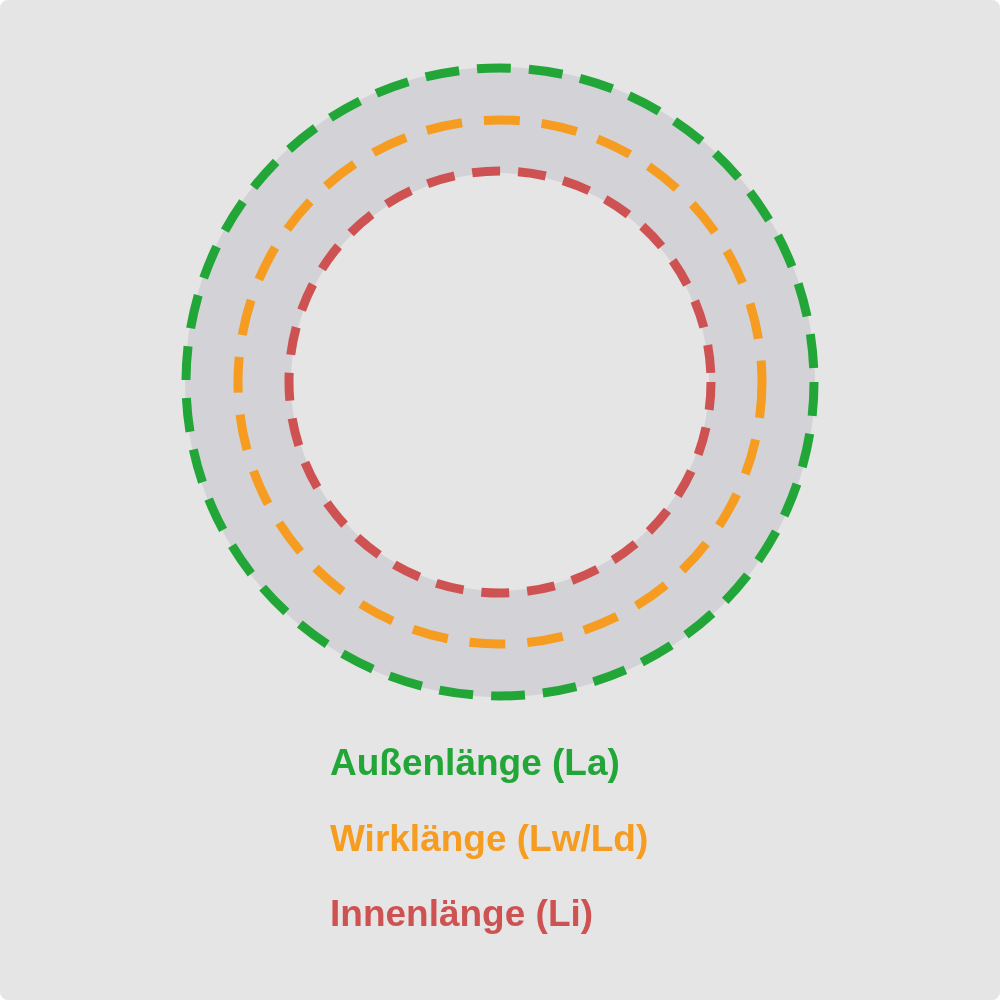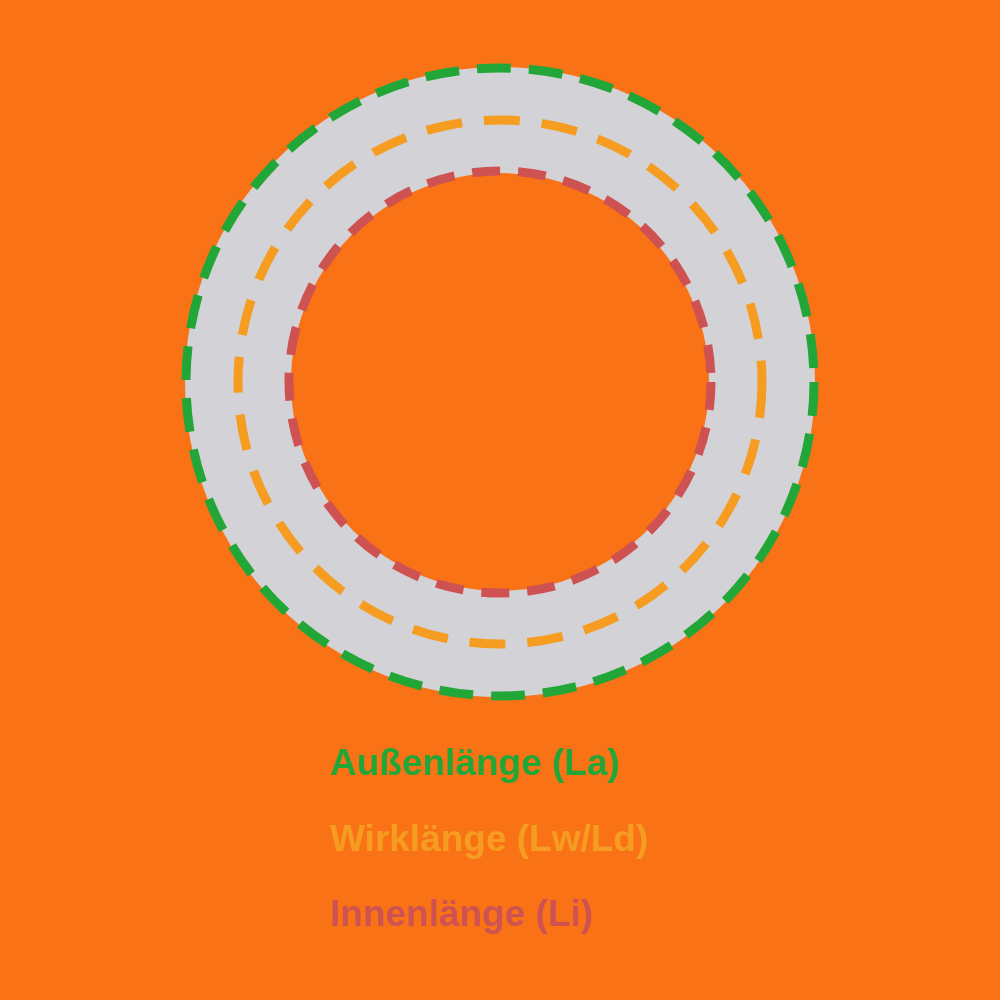--- a/index.html
+++ b/index.html
@@ -8,21 +8,22 @@
     width: 1000px;
     height: 1000px;
     background: #ffffff;
     font-family: "Liberation Sans", sans-serif;
     overflow: hidden;
   }
   .stage {
     position: relative;
     width: 1000px;
     height: 1000px;
-    background: #f97316;
+    background: #e5e5e5;
+    border-radius: 8px;
   }
   svg.diagram {
     display: block;
     width: 1000px;
     height: 1000px;
   }
   text.ring-label {
     font-family: "Liberation Sans", sans-serif;
     font-weight: bold;
     font-size: 37px;

